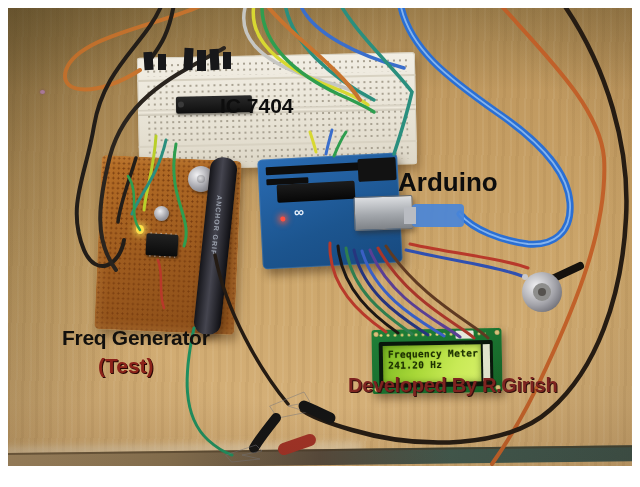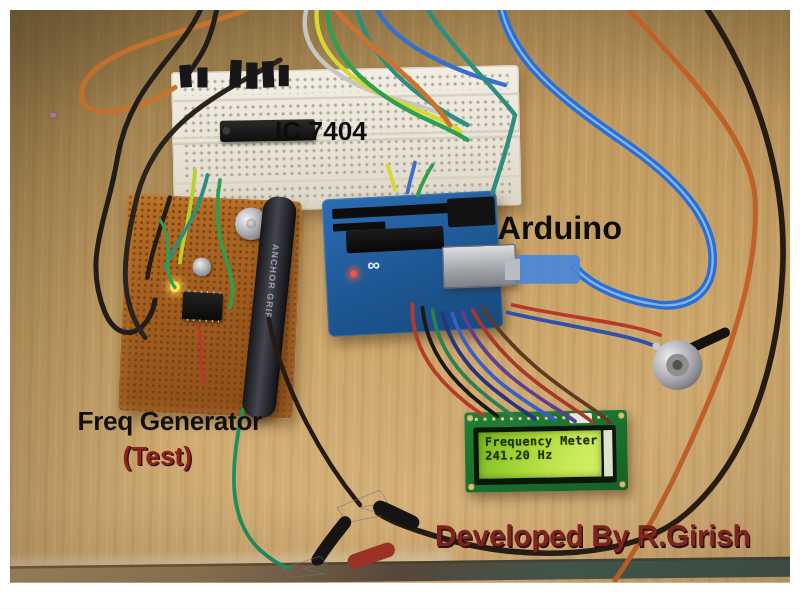--- a/index.html
+++ b/index.html
@@ -104,21 +104,21 @@
   .lcd-backlight{position:absolute;left:104px;top:4px;width:7px;height:37px;background:#e0e4cc;}
   .lcd-text{position:absolute;left:5px;top:3px;
     font-family:"DejaVu Sans Mono",monospace;font-size:9.5px;line-height:11px;font-weight:bold;
     color:#1e3200;letter-spacing:0.3px;text-shadow:0 0 1px rgba(20,40,0,.55);white-space:pre;}
   
   .label{position:absolute;z-index:60;font-weight:bold;white-space:nowrap;}
   .lbl-ic{left:212px;top:86px;font-size:21px;color:#0d0d0d;}
   .lbl-ard{left:390px;top:159px;font-size:26px;color:#0d0d0d;}
   .lbl-fg{left:54px;top:318px;font-size:21px;color:#12100d;letter-spacing:-0.3px;}
   .lbl-test{left:90px;top:346px;font-size:21px;color:#8c221a;text-shadow:1px 1px 0 #2a0806;}
-  .lbl-credit{left:340px;top:408px;font-size:24px;color:#7d2420;letter-spacing:-0.3px;
+  .lbl-credit{left:340px;top:366px;font-size:20px;color:#7d2420;letter-spacing:-0.3px;
     text-shadow:1px 1px 0 #30100c;}
   svg.wires{position:absolute;inset:0;z-index:20;}
   svg.wires path{fill:none;stroke-linecap:round;}
 </style>
 </head>
 <body>
 
 <div id="frame">
   <div id="photo">
 

